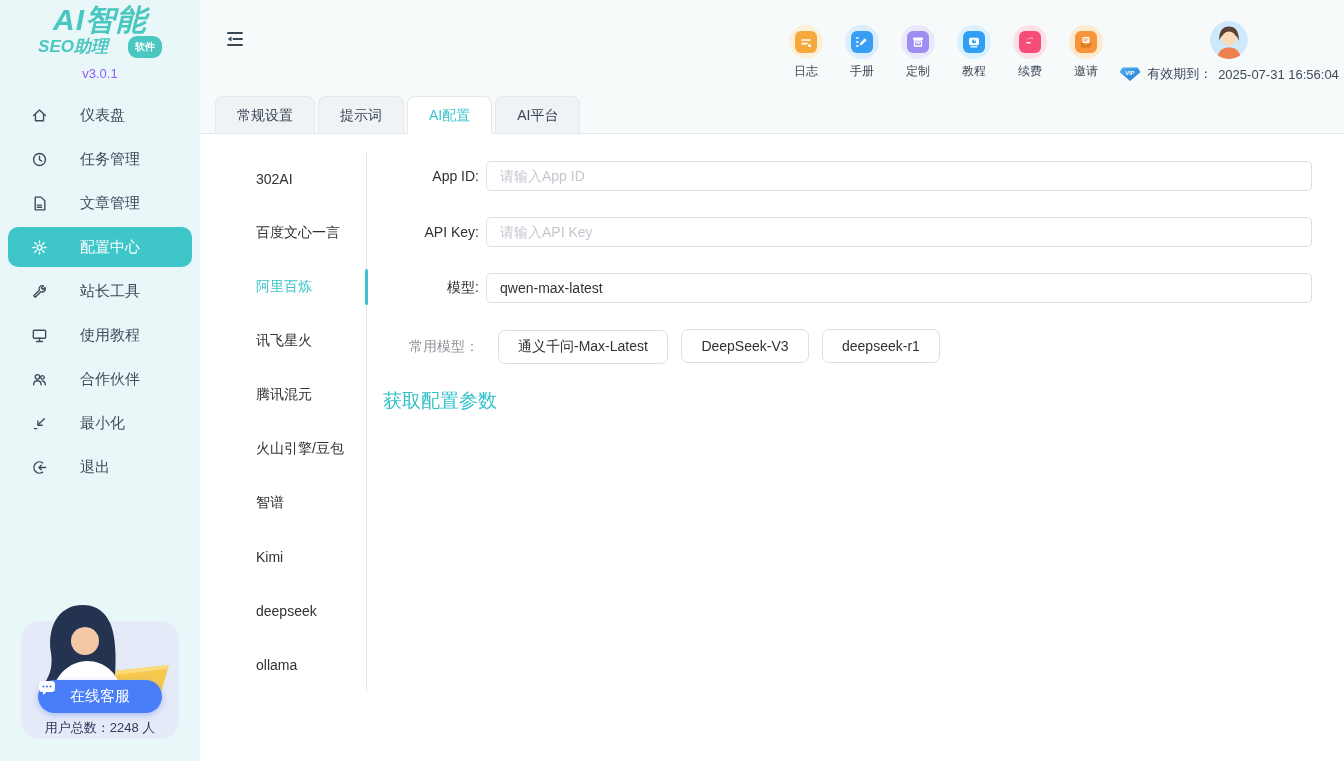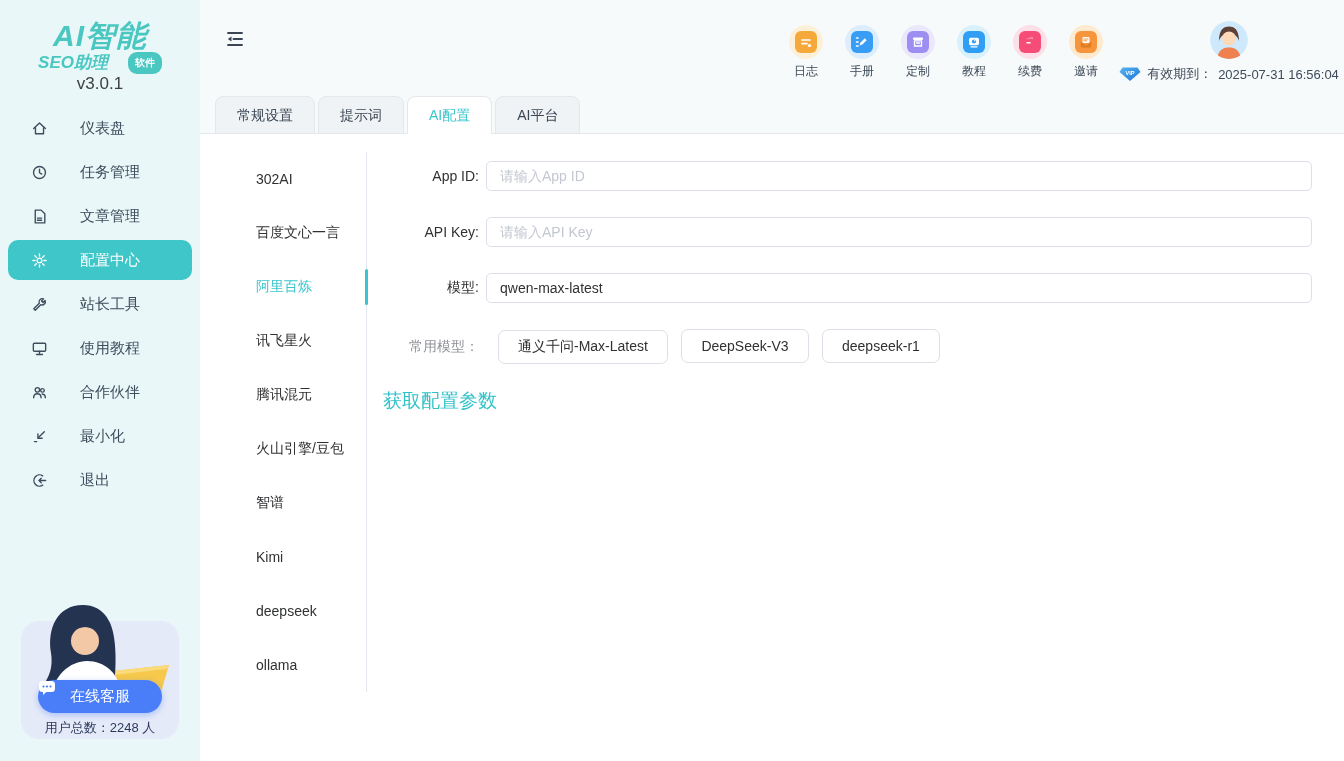--- a/index.html
+++ b/index.html
@@ -2,25 +2,25 @@
 <html><head>
 <meta charset="utf-8">
 <style>
   * { margin:0; padding:0; box-sizing:border-box; }
   html,body { width:1344px; height:761px; overflow:hidden;
     font-family:"Liberation Sans","DejaVu Sans",sans-serif; background:#f7fafb; }
   .app { display:flex; width:1344px; height:761px; }
 
   
   .sidebar { width:200px; flex-shrink:0; background:#eaf7f9; position:relative; }
-  .logo-area { text-align:center; padding-top:20px; }
+  .logo-area { text-align:center; padding-top:4px; }
   .logo-line1 { font-size:30px; font-weight:800; font-style:italic; color:#49c7c0; letter-spacing:1px; line-height:32px; }
   .logo-line2 { font-size:17px; font-weight:800; font-style:italic; color:#49c7c0; line-height:20px; display:flex; justify-content:center; align-items:center; gap:20px; }
   .logo-badge { font-size:10px; font-style:normal; background:#49c7c0; color:#fff; border-radius:9px; padding:1px 7px; }
-  .version { font-size:17px; color:#404040; }
+  .version { font-size:13px; color:#8b5cf6; margin-top:8px; }
   .nav { margin-top:14px; }
   .nav-item { height:40px; margin:4px 0; display:flex; align-items:center; gap:32px; padding-left:30px; color:#3d4d5c; font-size:15px; cursor:pointer; }
   .nav-item.active { background:#3ec6c8; color:#fff; margin:4px 8px; padding-left:22px; border-radius:10px; }
   .nav-icon { width:18px; height:18px; display:flex; align-items:center; justify-content:center; }
   .nav-icon svg { width:17px; height:17px; stroke:currentColor; fill:none; stroke-width:1.3; stroke-linecap:round; stroke-linejoin:round; }
 
   .cs-wrap { position:absolute; left:21px; bottom:14px; width:158px; height:152px; }
   .cs-wrap svg { position:absolute; left:0; top:0; }
   .cs-button { position:absolute; left:17px; top:85px; width:124px; height:33px; background:#4a7df8; border-radius:17px; display:flex; align-items:center; justify-content:center; gap:7px; color:#fff; font-size:15px; cursor:pointer; box-shadow:0 2px 6px rgba(74,125,248,.4); }
   .cs-users { position:absolute; left:0; top:124px; width:158px; text-align:center; font-size:13px; color:#2c3a5e; }

